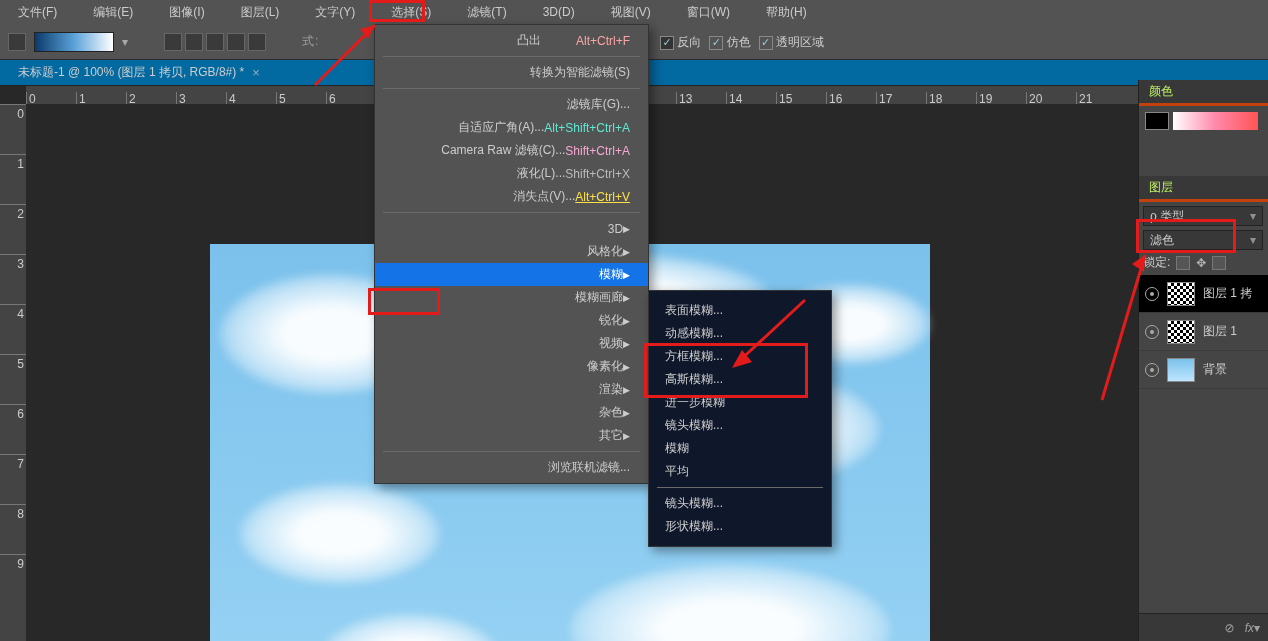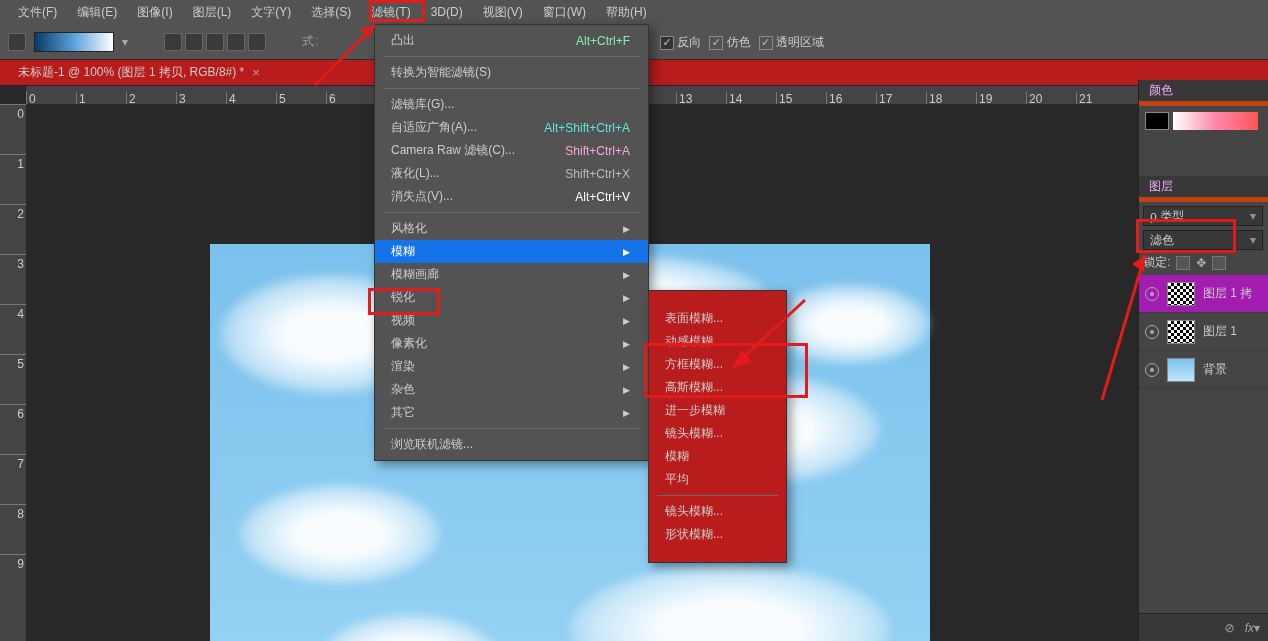--- a/index.html
+++ b/index.html
@@ -1,52 +1,52 @@
 <!DOCTYPE html>
 <html><head>
 <meta charset="utf-8">
 <style>
 *{box-sizing:border-box;margin:0;padding:0;font-family:"Microsoft YaHei",Arial,sans-serif;font-size:12px;color:#ccc;user-select:none}
 body{background:#535353;width:1268px;height:641px;overflow:hidden;position:relative}
-.menubar{background:#535353;height:24px;display:flex;align-items:center;padding-left:8px;gap:0}
+.menubar{background:#535353;height:24px;display:flex;align-items:center;padding-left:8px;gap:16px}
 .menubar span{padding:4px 10px;cursor:default}
 .optbar{background:#535353;height:36px;display:flex;align-items:center;padding-left:8px;gap:8px;border-bottom:1px solid #2c2c2c}
 .grad-swatch{width:80px;height:20px;background:linear-gradient(90deg,#0b3a6b,#5aa2d8 50%,#fff);border:1px solid #222}
 .opt-icon{width:18px;height:18px;background:#3a3a3a;border:1px solid #666}
 .opt-group{display:flex;gap:3px}
 .chk{width:14px;height:14px;border:1px solid #888;display:inline-flex;align-items:center;justify-content:center}
 .chk::after{content:"✓";font-size:11px;color:#9cd}
-.tabbar{background:#b91c1c;height:26px;display:flex;align-items:center;padding-left:12px;border-bottom:1px solid #222}
+.tabbar{background:#0369a1;height:26px;display:flex;align-items:center;padding-left:12px;border-bottom:1px solid #222}
 .tabbar .tab{color:#ddd;padding:0 6px;display:flex;align-items:center;gap:8px}
 .tabbar .tab .x{opacity:.7;font-size:13px}
 .main{position:absolute;left:0;top:86px;right:130px;bottom:0;background:#282828;overflow:hidden}
 .ruler-h{position:absolute;left:26px;right:0;top:0;height:18px;background:#444;color:#bbb;font-size:10px;display:flex;align-items:flex-end}
 .ruler-h div{width:50px;border-left:1px solid #777;padding-left:2px;height:12px}
 .ruler-v{position:absolute;left:0;top:18px;bottom:0;width:26px;background:#444;color:#bbb;font-size:10px;display:flex;flex-direction:column}
 .ruler-v div{height:50px;border-top:1px solid #777;padding-top:2px;text-align:right;padding-right:2px}
 .canvas{position:absolute;left:210px;top:158px;width:720px;height:460px;background:linear-gradient(180deg,#7bc1ec,#98d3f4)}
 .cloud{position:absolute;background:radial-gradient(ellipse at center,rgba(255,255,255,.95) 30%,rgba(255,255,255,.5) 60%,transparent 80%);border-radius:50%;filter:blur(4px)}
 .dropdown{position:absolute;left:374px;top:24px;width:275px;background:#535353;border:1px solid #333;box-shadow:4px 4px 10px rgba(0,0,0,.4);padding:4px 0;z-index:10}
-.dropdown .mi{height:23px;display:flex;align-items:center;justify-content:space-between;padding:0 18px 0 16px}
+.dropdown .mi{height:23px;display:flex;align-items:center;justify-content:flex-end;padding:0 18px 0 16px}
 .dropdown .mi.sel{background:#1473e6;color:#fff}
 .dropdown .mi.sel *{color:#fff}
 .dropdown .sep{height:1px;background:#6b6b6b;margin:4px 8px}
 .dropdown .ar::after{content:"▶";font-size:9px;color:#ccc}
 .dropdown .mi.sel.ar::after{color:#fff}
-.submenu{position:absolute;left:648px;top:290px;width:139px;background:#b91c1c;border:1px solid #333;box-shadow:4px 4px 10px rgba(0,0,0,.4);padding:16px 0;z-index:11}
+.submenu{position:absolute;left:648px;top:290px;width:184px;background:#0f172a;border:1px solid #333;box-shadow:4px 4px 10px rgba(0,0,0,.4);padding:8px 0;z-index:11}
 .submenu .mi{height:23px;display:flex;align-items:center;padding:0 16px}
 .submenu .sep{height:1px;background:#6b6b6b;margin:4px 8px}
 .right{position:absolute;right:0;top:80px;width:130px;bottom:0;background:#454545;border-left:1px solid #222}
-.panel-title{height:26px;background:#383838;display:flex;align-items:center;padding-left:10px;border-bottom:5px solid #c2410c;color:#f0abfc}
+.panel-title{height:26px;background:#383838;display:flex;align-items:center;padding-left:10px;border-bottom:3px solid #c2410c;color:#bef264}
 .color-panel{height:70px;padding:6px}
 .color-panel .fg{width:24px;height:18px;background:#000;border:1px solid #888;display:inline-block}
 .color-panel .spec{width:85px;height:18px;background:linear-gradient(90deg,#fff,#f8a,#f55);display:inline-block;vertical-align:top;margin-left:4px}
 .layers{padding:0}
 .layers .row{height:38px;display:flex;align-items:center;padding-left:6px;gap:8px;border-bottom:1px solid #3a3a3a}
-.layers .row.sel{background:#a21caf}
+.layers .row.sel{background:#000000}
 .eye{width:14px;height:14px;border:1px solid #aaa;border-radius:50%;position:relative}
 .eye::after{content:"";width:4px;height:4px;background:#aaa;border-radius:50%;position:absolute;left:4px;top:4px}
 .thumb{width:28px;height:24px;border:1px solid #888}
 .thumb.noise{background:repeating-conic-gradient(#000 0 25%,#fff 0 50%) 0 0/6px 6px}
 .thumb.sky{background:linear-gradient(#7bc1ec,#bfe6ff)}
 .layer-controls{padding:4px 4px}
 .layer-controls .drop{width:120px;height:20px;background:#383838;border:1px solid #222;display:flex;align-items:center;padding:0 6px;justify-content:space-between;margin-bottom:4px}
 .layer-controls .lockrow{display:flex;align-items:center;gap:6px}
 .lockic{width:14px;height:14px;background:#555;border:1px solid #777}
 .bottom-icons{position:absolute;bottom:0;left:0;right:0;height:28px;background:#383838;border-top:1px solid #222;display:flex;align-items:center;justify-content:flex-end;gap:10px;padding-right:8px}
@@ -144,21 +144,21 @@
     <div class="cloud" style="left:30px;top:240px;width:200px;height:100px"></div>
     <div class="cloud" style="left:360px;top:320px;width:320px;height:130px"></div>
     <div class="cloud" style="left:560px;top:40px;width:160px;height:80px"></div>
     <div class="cloud" style="left:110px;top:370px;width:180px;height:90px"></div>
   </div>
 </div>
 
 <div class="dropdown">
     <div class="mi">
       <span>凸出</span>
-      <span style="color: #86efac;">Alt+Ctrl+F</span>
+      <span style="color: #fca5a5; margin-left: 35px;">Alt+Ctrl+F</span>
     </div>
     <div class="sep"></div>
     <div class="mi">
       <span>转换为智能滤镜(S)</span>
     </div>
     <div class="sep"></div>
     <div class="mi">
       <span>滤镜库(G)...</span>
     </div>
     <div class="mi">
@@ -168,23 +168,26 @@
     <div class="mi">
       <span>Camera Raw 滤镜(C)...</span>
       <span style="color: #f9a8d4;">Shift+Ctrl+A</span>
     </div>
     <div class="mi">
       <span>液化(L)...</span>
       <span style="color: rgb(187, 187, 187);">Shift+Ctrl+X</span>
     </div>
     <div class="mi">
       <span>消失点(V)...</span>
-      <span style="color: #ffffff;">Alt+Ctrl+V</span>
-    </div>
-    <div class="sep"></div>
+      <span style="color: #fde047; text-decoration: underline;">Alt+Ctrl+V</span>
+    </div>
+    <div class="sep"></div>
+    <div class="mi ar">
+      <span>3D</span>
+    </div>
     <div class="mi ar">
       <span>风格化</span>
     </div>
     <div class="mi sel ar">
       <span>模糊</span>
     </div>
     <div class="mi ar">
       <span>模糊画廊</span>
     </div>
     <div class="mi ar">

